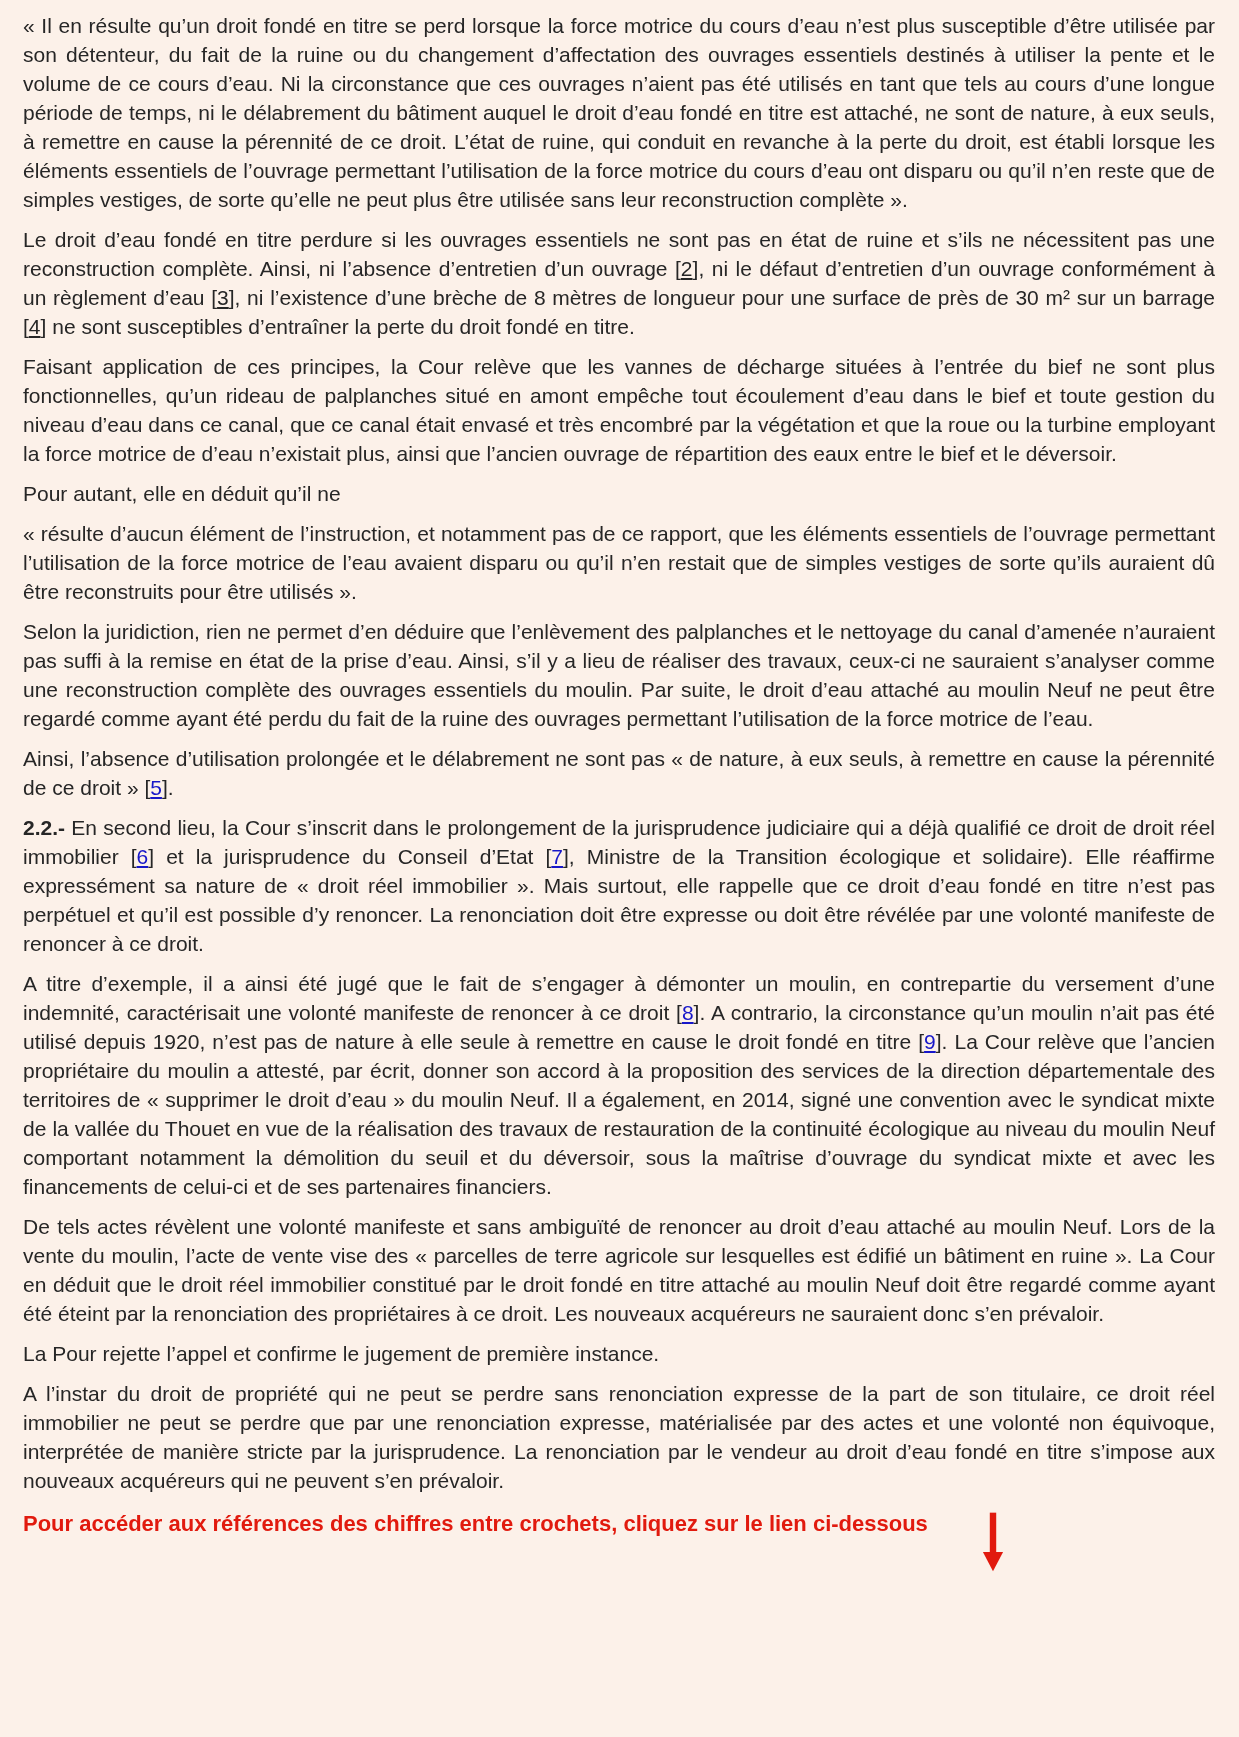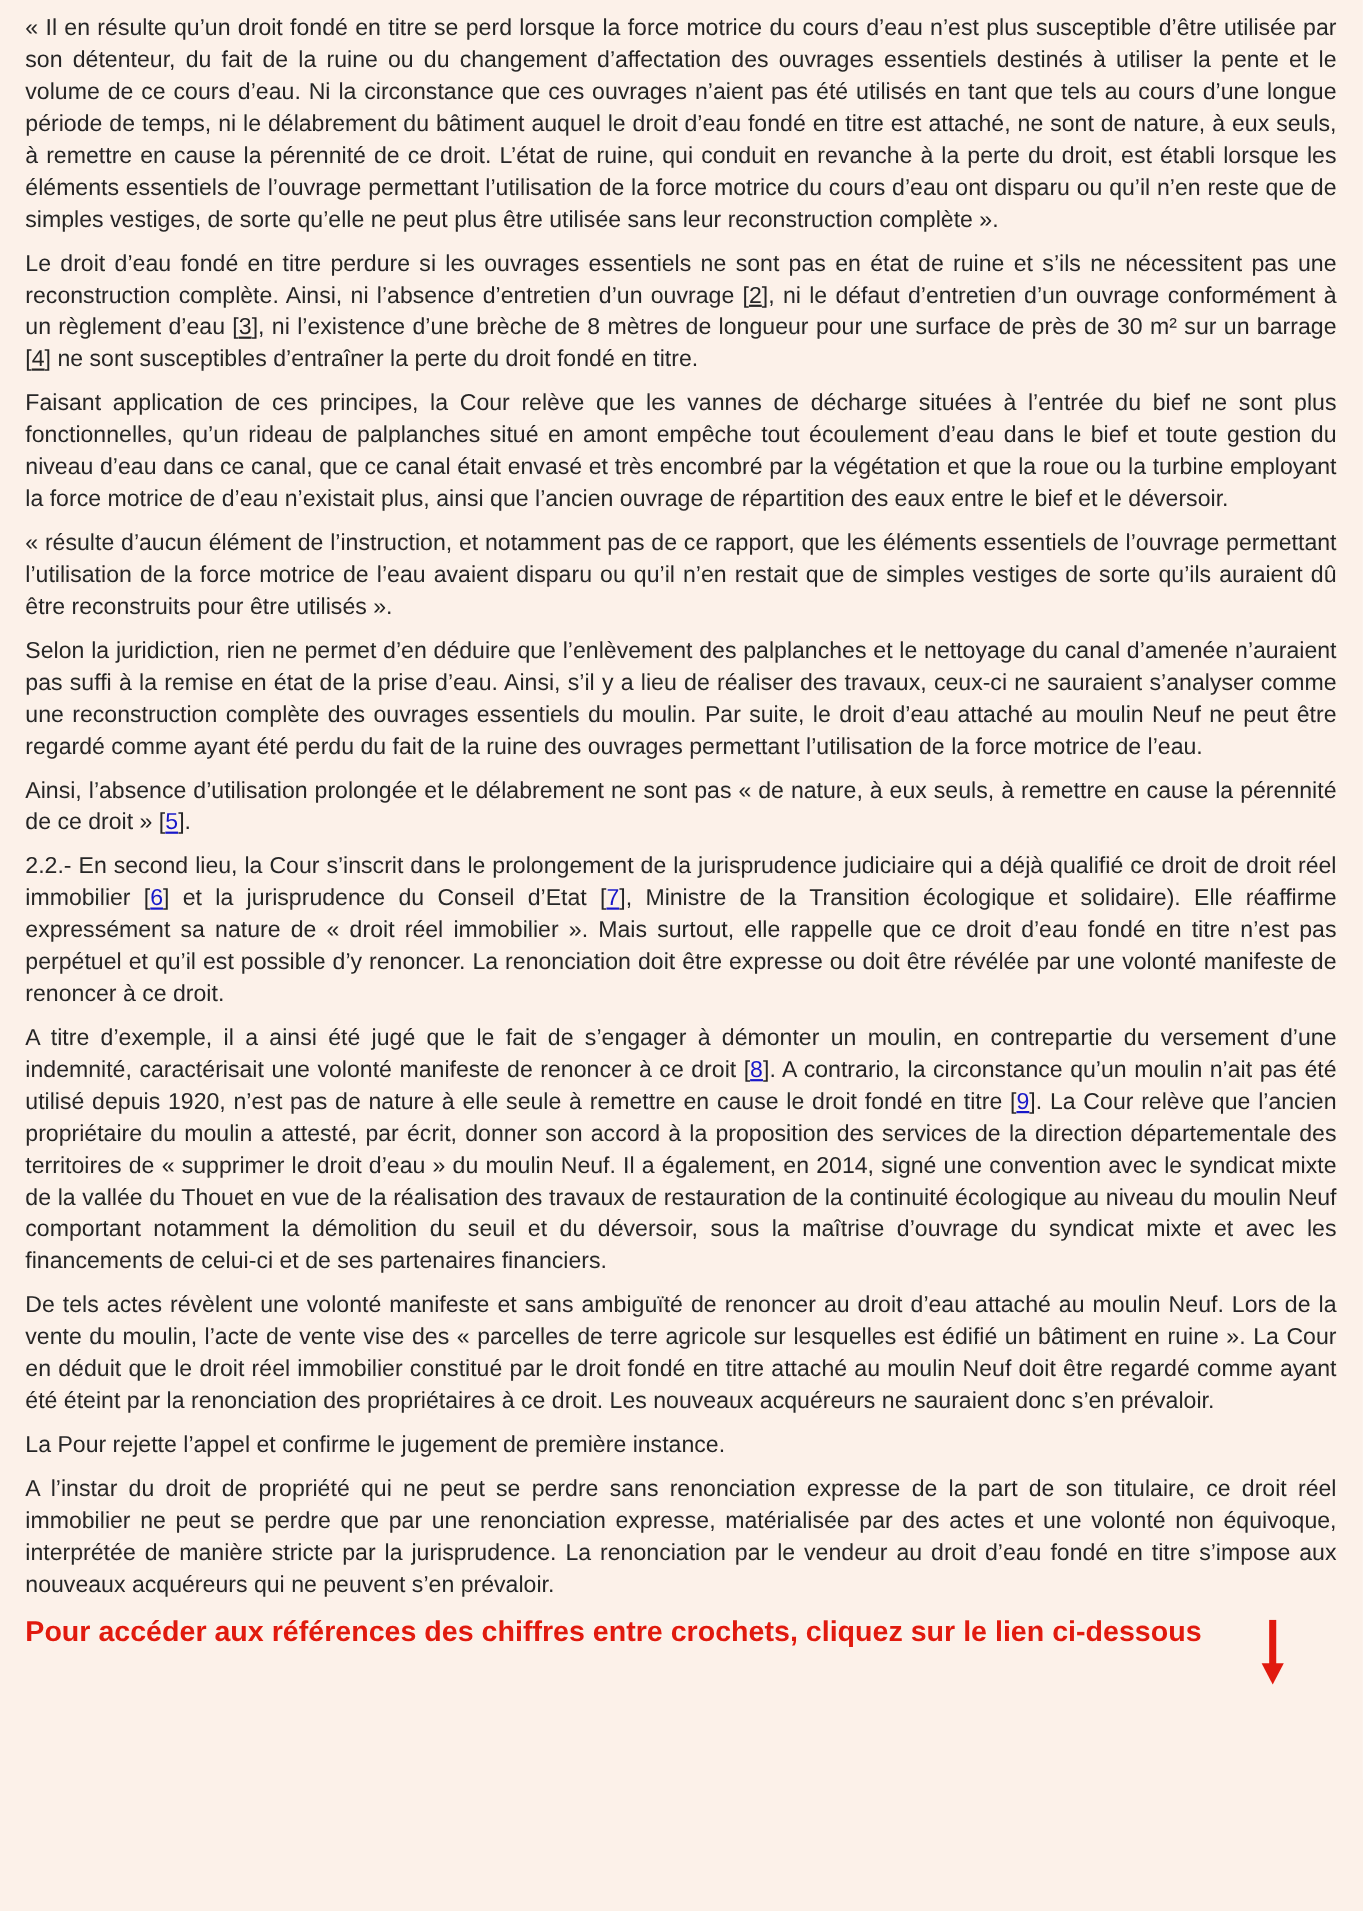--- a/index.html
+++ b/index.html
@@ -19,55 +19,56 @@
     padding: 11px 24px 0 23px;
     overflow: hidden;
   }
   .para {
     margin: 0 0 11px 0;
     text-align: justify;
     hyphens: auto;
     -webkit-hyphens: auto;
   }
   .seg-italic { }
-  .seg-bold { font-weight: normal; }
+  .seg-bold { font-weight: bold; }
   a.seg-link {
     color: var(--link, #1717c9);
     text-decoration: underline;
   }
   a.seg-link-dark {
     color: inherit;
     text-decoration: underline;
   }
   .footer-line {
     display: flex;
     align-items: flex-start;
     margin-top: 14px;
   }
   .footer-text {
     color: var(--red, #e11a0e);
     font-weight: bold;
-    font-size: 26px;
+    font-size: 22px;
   }
   .down-arrow {
     width: 22px;
     height: 62px;
     margin-left: 54px;
     margin-top: 2px;
     flex: 0 0 auto;
   }
 </style>
 </head>
 <body>
 
 <div class="page">
   <div>
       <div class="para"><span class="seg-italic">« Il en résulte qu’un droit fondé en titre se perd lorsque la force motrice du cours d’eau n’est plus susceptible d’être utilisée par son détenteur, du fait de la ruine ou du changement d’affectation des ouvrages essentiels destinés à utiliser la pente et le volume de ce cours d’eau. Ni la circonstance que ces ouvrages n’aient pas été utilisés en tant que tels au cours d’une longue période de temps, ni le délabrement du bâtiment auquel le droit d’eau fondé en titre est attaché, ne sont de nature, à eux seuls, à remettre en cause la pérennité de ce droit. L’état de ruine, qui conduit en revanche à la perte du droit, est établi lorsque les éléments essentiels de l’ouvrage permettant l’utilisation de la force motrice du cours d’eau ont disparu ou qu’il n’en reste que de simples vestiges, de sorte qu’elle ne peut plus être utilisée sans leur reconstruction complète »</span><span>.</span></div>
       <div class="para"><span>Le droit d’eau fondé en titre perdure si les ouvrages essentiels ne sont pas en état de ruine et s’ils ne nécessitent pas une reconstruction complète. Ainsi, ni l’absence d’entretien d’un ouvrage [</span><a href="#" class="seg-link-dark">2</a><span>], ni le défaut d’entretien d’un ouvrage conformément à un règlement d’eau [</span><a href="#" class="seg-link-dark">3</a><span>], ni l’existence d’une brèche de 8 mètres de longueur pour une surface de près de 30 m² sur un barrage [</span><a href="#" class="seg-link-dark">4</a><span>] ne sont susceptibles d’entraîner la perte du droit fondé en titre.</span></div>
       <div class="para"><span>Faisant application de ces principes, la Cour relève que les vannes de décharge situées à l’entrée du bief ne sont plus fonctionnelles, qu’un rideau de palplanches situé en amont empêche tout écoulement d’eau dans le bief et toute gestion du niveau d’eau dans ce canal, que ce canal était envasé et très encombré par la végétation et que la roue ou la turbine employant la force motrice de d’eau n’existait plus, ainsi que l’ancien ouvrage de répartition des eaux entre le bief et le déversoir.</span></div>
+      <div class="para"><span>Pour autant, elle en déduit qu’il ne</span></div>
       <div class="para"><span class="seg-italic">« résulte d’aucun élément de l’instruction, et notamment pas de ce rapport, que les éléments essentiels de l’ouvrage permettant l’utilisation de la force motrice de l’eau avaient disparu ou qu’il n’en restait que de simples vestiges de sorte qu’ils auraient dû être reconstruits pour être utilisés »</span><span>.</span></div>
       <div class="para"><span>Selon la juridiction, rien ne permet d’en déduire que l’enlèvement des palplanches et le nettoyage du canal d’amenée n’auraient pas suffi à la remise en état de la prise d’eau. Ainsi, s’il y a lieu de réaliser des travaux, ceux-ci ne sauraient s’analyser comme une reconstruction complète des ouvrages essentiels du moulin. Par suite, le droit d’eau attaché au moulin Neuf ne peut être regardé comme ayant été perdu du fait de la ruine des ouvrages permettant l’utilisation de la force motrice de l’eau.</span></div>
       <div class="para"><span>Ainsi, l’absence d’utilisation prolongée et le délabrement ne sont pas « </span><span class="seg-italic">de nature, à eux seuls, à remettre en cause la pérennité de ce droit</span><span> » [</span><a href="#" class="seg-link">5</a><span>].</span></div>
       <div class="para"><span class="seg-bold">2.2.-</span><span> En second lieu, la Cour s’inscrit dans le prolongement de la jurisprudence judiciaire qui a déjà qualifié ce droit de droit réel immobilier [</span><a href="#" class="seg-link">6</a><span>] et la jurisprudence du Conseil d’Etat [</span><a href="#" class="seg-link">7</a><span>], Ministre de la Transition écologique et solidaire). Elle réaffirme expressément sa nature de « </span><span class="seg-italic">droit réel immobilier</span><span> ». Mais surtout, elle rappelle que ce droit d’eau fondé en titre n’est pas perpétuel et qu’il est possible d’y renoncer. La renonciation doit être expresse ou doit être révélée par une volonté manifeste de renoncer à ce droit.</span></div>
       <div class="para"><span>A titre d’exemple, il a ainsi été jugé que le fait de s’engager à démonter un moulin, en contrepartie du versement d’une indemnité, caractérisait une volonté manifeste de renoncer à ce droit [</span><a href="#" class="seg-link">8</a><span>]. </span><span class="seg-italic">A contrario</span><span>, la circonstance qu’un moulin n’ait pas été utilisé depuis 1920, n’est pas de nature à elle seule à remettre en cause le droit fondé en titre [</span><a href="#" class="seg-link">9</a><span>]. La Cour relève que l’ancien propriétaire du moulin a attesté, par écrit, donner son accord à la proposition des services de la direction départementale des territoires de « </span><span class="seg-italic">supprimer le droit d’eau</span><span> » du moulin Neuf. Il a également, en 2014, signé une convention avec le syndicat mixte de la vallée du Thouet en vue de la réalisation des travaux de restauration de la continuité écologique au niveau du moulin Neuf comportant notamment la démolition du seuil et du déversoir, sous la maîtrise d’ouvrage du syndicat mixte et avec les financements de celui-ci et de ses partenaires financiers.</span></div>
       <div class="para"><span>De tels actes révèlent une volonté manifeste et sans ambiguïté de renoncer au droit d’eau attaché au moulin Neuf. Lors de la vente du moulin, l’acte de vente vise des « </span><span class="seg-italic">parcelles de terre agricole sur lesquelles est édifié un bâtiment en ruine</span><span> ». La Cour en déduit que le droit réel immobilier constitué par le droit fondé en titre attaché au moulin Neuf doit être regardé comme ayant été éteint par la renonciation des propriétaires à ce droit. Les nouveaux acquéreurs ne sauraient donc s’en prévaloir.</span></div>
       <div class="para"><span>La Pour rejette l’appel et confirme le jugement de première instance.</span></div>
       <div class="para"><span>A l’instar du droit de propriété qui ne peut se perdre sans renonciation expresse de la part de son titulaire, ce droit réel immobilier ne peut se perdre que par une renonciation expresse, matérialisée par des actes et une volonté non équivoque, interprétée de manière stricte par la jurisprudence. La renonciation par le vendeur au droit d’eau fondé en titre s’impose aux nouveaux acquéreurs qui ne peuvent s’en prévaloir.</span></div>
     </div>
 

